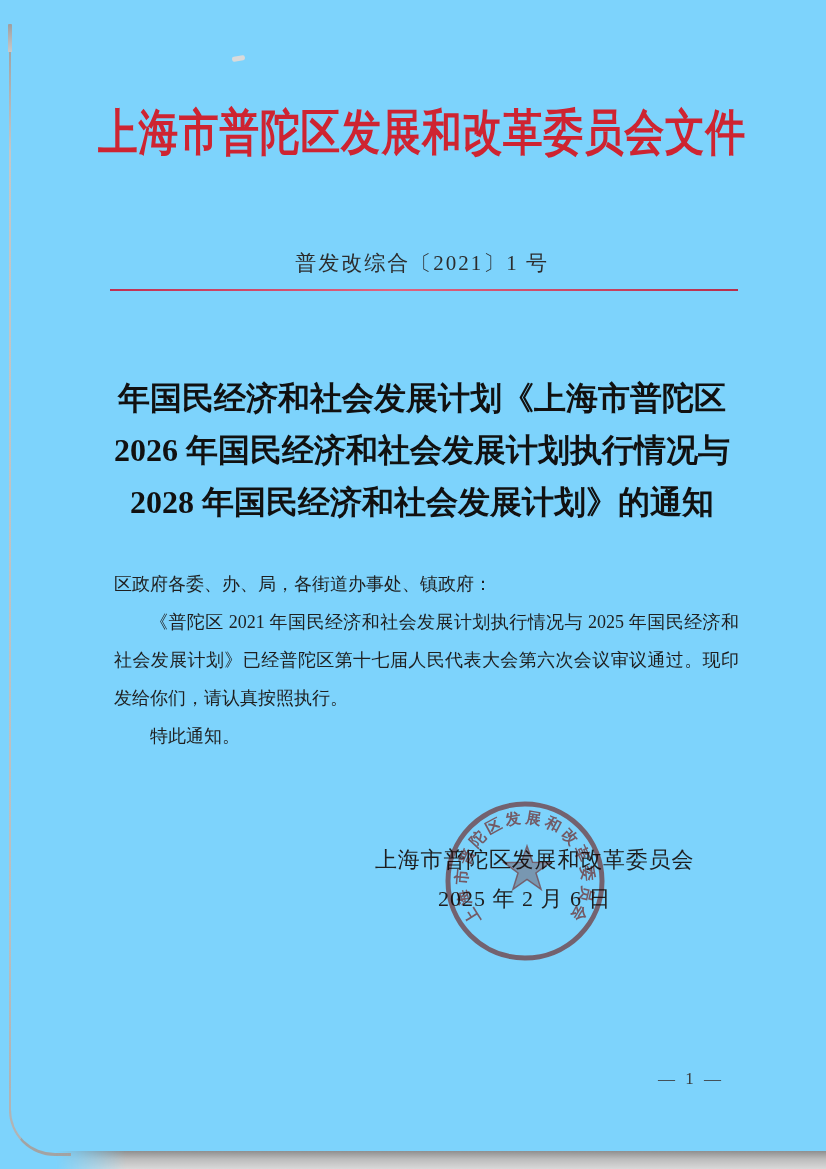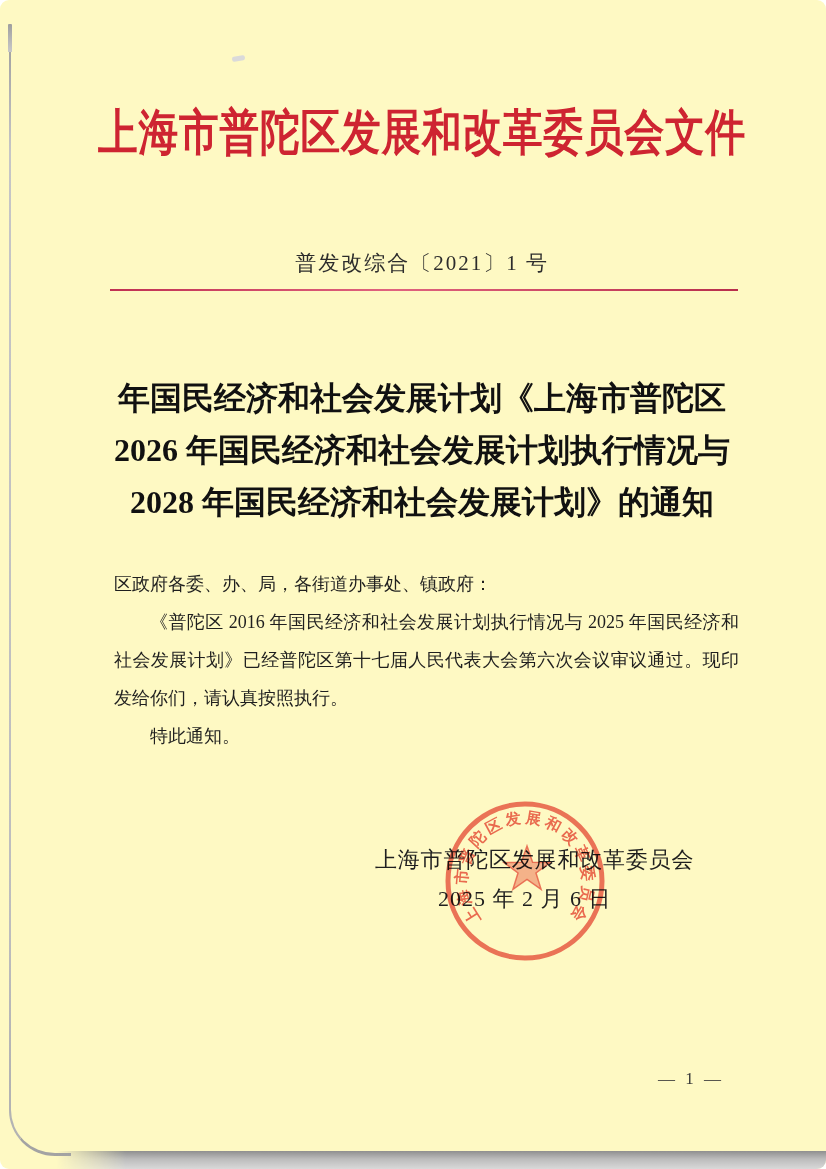--- a/index.html
+++ b/index.html
@@ -10,21 +10,21 @@
     --edge-gray:#ababab;
   }
   *{margin:0;padding:0;box-sizing:border-box;}
   html,body{background:#ffffff;}
   body{
     width:826px;height:1169px;
     font-family:"Liberation Serif","DejaVu Serif",serif;
     color:var(--text);
     position:relative;overflow:hidden;
   }
-  .page{position:absolute;inset:0;background:#fef9c3;overflow:hidden;border-radius:9px;}
+  .page{position:absolute;inset:0;background:#7dd3fc;overflow:hidden;}
 
   
   .edge-left{
     position:absolute;left:9px;top:24px;width:2px;height:1068px;
     background:linear-gradient(180deg,#9a9a9a,#c6c6c6 12%,#bdbdbd 85%,#b2b2b2);
   }
   .edge-left-top{
     position:absolute;left:8px;top:24px;width:4px;height:28px;
     background:linear-gradient(180deg,#9f9f9f,#c9c9c9);
     border-radius:1px 1px 0 0;
@@ -121,21 +121,21 @@
   <div class="red-rule"></div>
 
   <div class="centered doc-title">
     <div>年国民经济和社会发展计划《上海市普陀区</div>
     <div>2026 年国民经济和社会发展计划执行情况与</div>
     <div>2028 年国民经济和社会发展计划》的通知</div>
   </div>
 
   <div class="body-text">
     <p>区政府各委、办、局，各街道办事处、镇政府：</p>
-    <p class="indent">《普陀区 2016 年国民经济和社会发展计划执行情况与 2025 年国民经济和社会发展计划》已经普陀区第十七届人民代表大会第六次会议审议通过。现印发给你们，请认真按照执行。</p>
+    <p class="indent">《普陀区 2021 年国民经济和社会发展计划执行情况与 2025 年国民经济和社会发展计划》已经普陀区第十七届人民代表大会第六次会议审议通过。现印发给你们，请认真按照执行。</p>
     <p class="indent">特此通知。</p>
   </div>
 
   <div class="sig-org">上海市普陀区发展和改革委员会</div>
   <div class="sig-date">2025 年 2 月 6 日</div>
 
   <svg class="seal" viewBox="0 0 164 164">
     <defs>
       <path id="sealArc" d="M 34.5 115.3 A 58 58 0 1 1 129.5 115.3" fill="none"></path>
     </defs>

